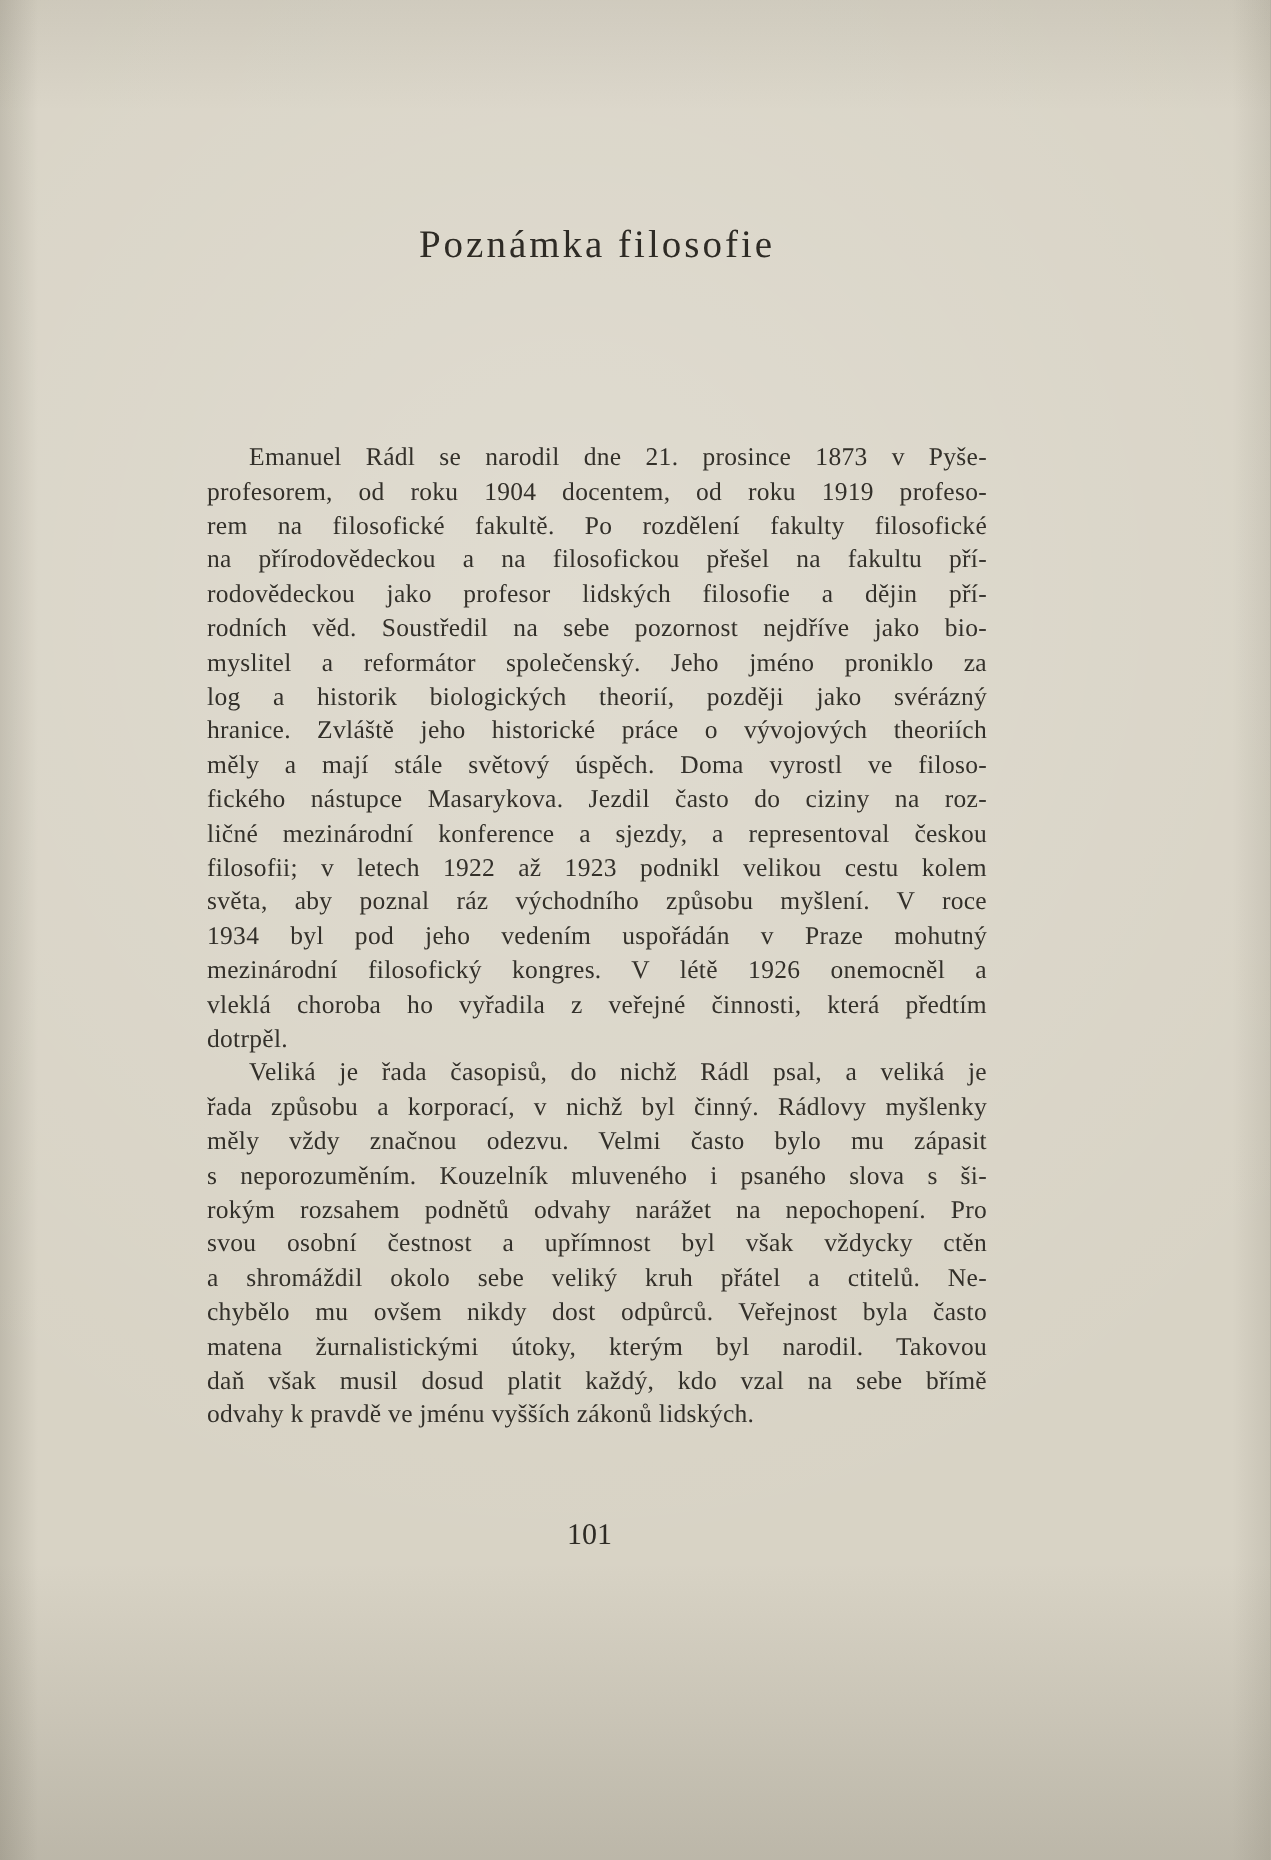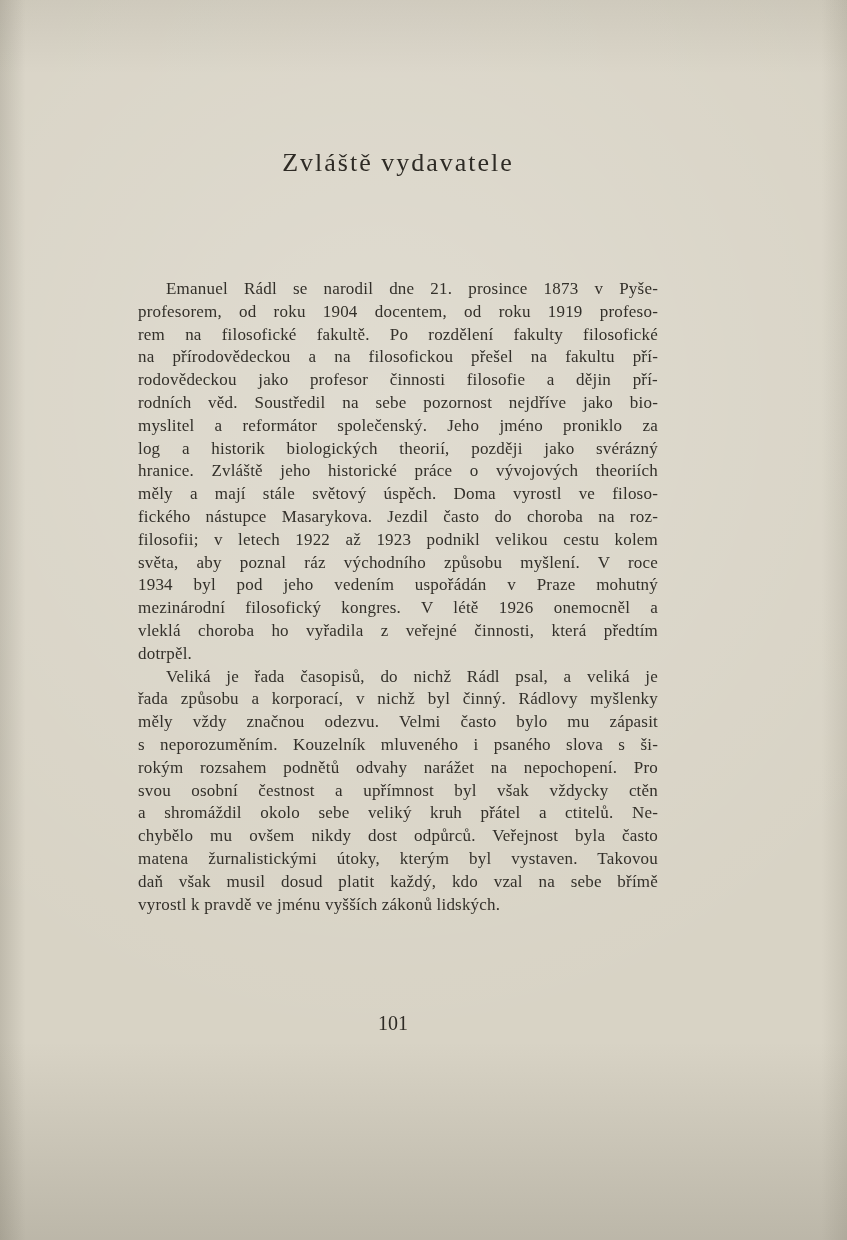--- a/index.html
+++ b/index.html
@@ -28,21 +28,21 @@
     top: 148px;
     width: 520px;
     text-align: center;
     font-size: 26px;
     letter-spacing: 2px;
     color: #2e2b25;
   }
   .body-block {
     position: absolute;
     left: 138px;
-    top: 278px;
+    top: 294px;
     width: 520px;
     font-size: 17px;
     line-height: 22.8px;
     letter-spacing: 0.2px;
   }
   .paragraph { margin: 0; }
   .line {
     text-align: justify;
     text-align-last: justify;
     white-space: normal;
@@ -58,51 +58,52 @@
     padding-right: 10px;
     box-sizing: border-box;
     font-size: 20px;
     color: #2e2b25;
   }
 </style>
 </head>
 <body>
 
 <div class="scan-page">
-  <div class="page-title">Zvláště vydavatele</div>
+  <div class="page-title">Poznámka filosofie</div>
 
   <div class="body-block">
       <div class="paragraph">
         <div class="line first">Emanuel Rádl se narodil dne 21. prosince 1873 v Pyše-</div>
         <div class="line">profesorem, od roku 1904 docentem, od roku 1919 profeso-</div>
         <div class="line">rem na filosofické fakultě. Po rozdělení fakulty filosofické</div>
         <div class="line">na přírodovědeckou a na filosofickou přešel na fakultu pří-</div>
-        <div class="line">rodovědeckou jako profesor činnosti filosofie a dějin pří-</div>
+        <div class="line">rodovědeckou jako profesor lidských filosofie a dějin pří-</div>
         <div class="line">rodních věd. Soustředil na sebe pozornost nejdříve jako bio-</div>
         <div class="line">myslitel a reformátor společenský. Jeho jméno proniklo za</div>
         <div class="line">log a historik biologických theorií, později jako svérázný</div>
         <div class="line">hranice. Zvláště jeho historické práce o vývojových theoriích</div>
         <div class="line">měly a mají stále světový úspěch. Doma vyrostl ve filoso-</div>
-        <div class="line">fického nástupce Masarykova. Jezdil často do choroba na roz-</div>
+        <div class="line">fického nástupce Masarykova. Jezdil často do ciziny na roz-</div>
+        <div class="line">ličné mezinárodní konference a sjezdy, a representoval českou</div>
         <div class="line">filosofii; v letech 1922 až 1923 podnikl velikou cestu kolem</div>
         <div class="line">světa, aby poznal ráz východního způsobu myšlení. V roce</div>
         <div class="line">1934 byl pod jeho vedením uspořádán v Praze mohutný</div>
         <div class="line">mezinárodní filosofický kongres. V létě 1926 onemocněl a</div>
         <div class="line">vleklá choroba ho vyřadila z veřejné činnosti, která předtím</div>
         <div class="line last">dotrpěl.</div>
       </div>
       <div class="paragraph">
         <div class="line first">Veliká je řada časopisů, do nichž Rádl psal, a veliká je</div>
         <div class="line">řada způsobu a korporací, v nichž byl činný. Rádlovy myšlenky</div>
         <div class="line">měly vždy značnou odezvu. Velmi často bylo mu zápasit</div>
         <div class="line">s neporozuměním. Kouzelník mluveného i psaného slova s ši-</div>
         <div class="line">rokým rozsahem podnětů odvahy narážet na nepochopení. Pro</div>
         <div class="line">svou osobní čestnost a upřímnost byl však vždycky ctěn</div>
         <div class="line">a shromáždil okolo sebe veliký kruh přátel a ctitelů. Ne-</div>
         <div class="line">chybělo mu ovšem nikdy dost odpůrců. Veřejnost byla často</div>
-        <div class="line">matena žurnalistickými útoky, kterým byl vystaven. Takovou</div>
+        <div class="line">matena žurnalistickými útoky, kterým byl narodil. Takovou</div>
         <div class="line">daň však musil dosud platit každý, kdo vzal na sebe břímě</div>
-        <div class="line last">vyrostl k pravdě ve jménu vyšších zákonů lidských.</div>
+        <div class="line last">odvahy k pravdě ve jménu vyšších zákonů lidských.</div>
       </div>
     </div>
 
   <div class="page-number">101</div>
 </div>
 
 </body></html>

